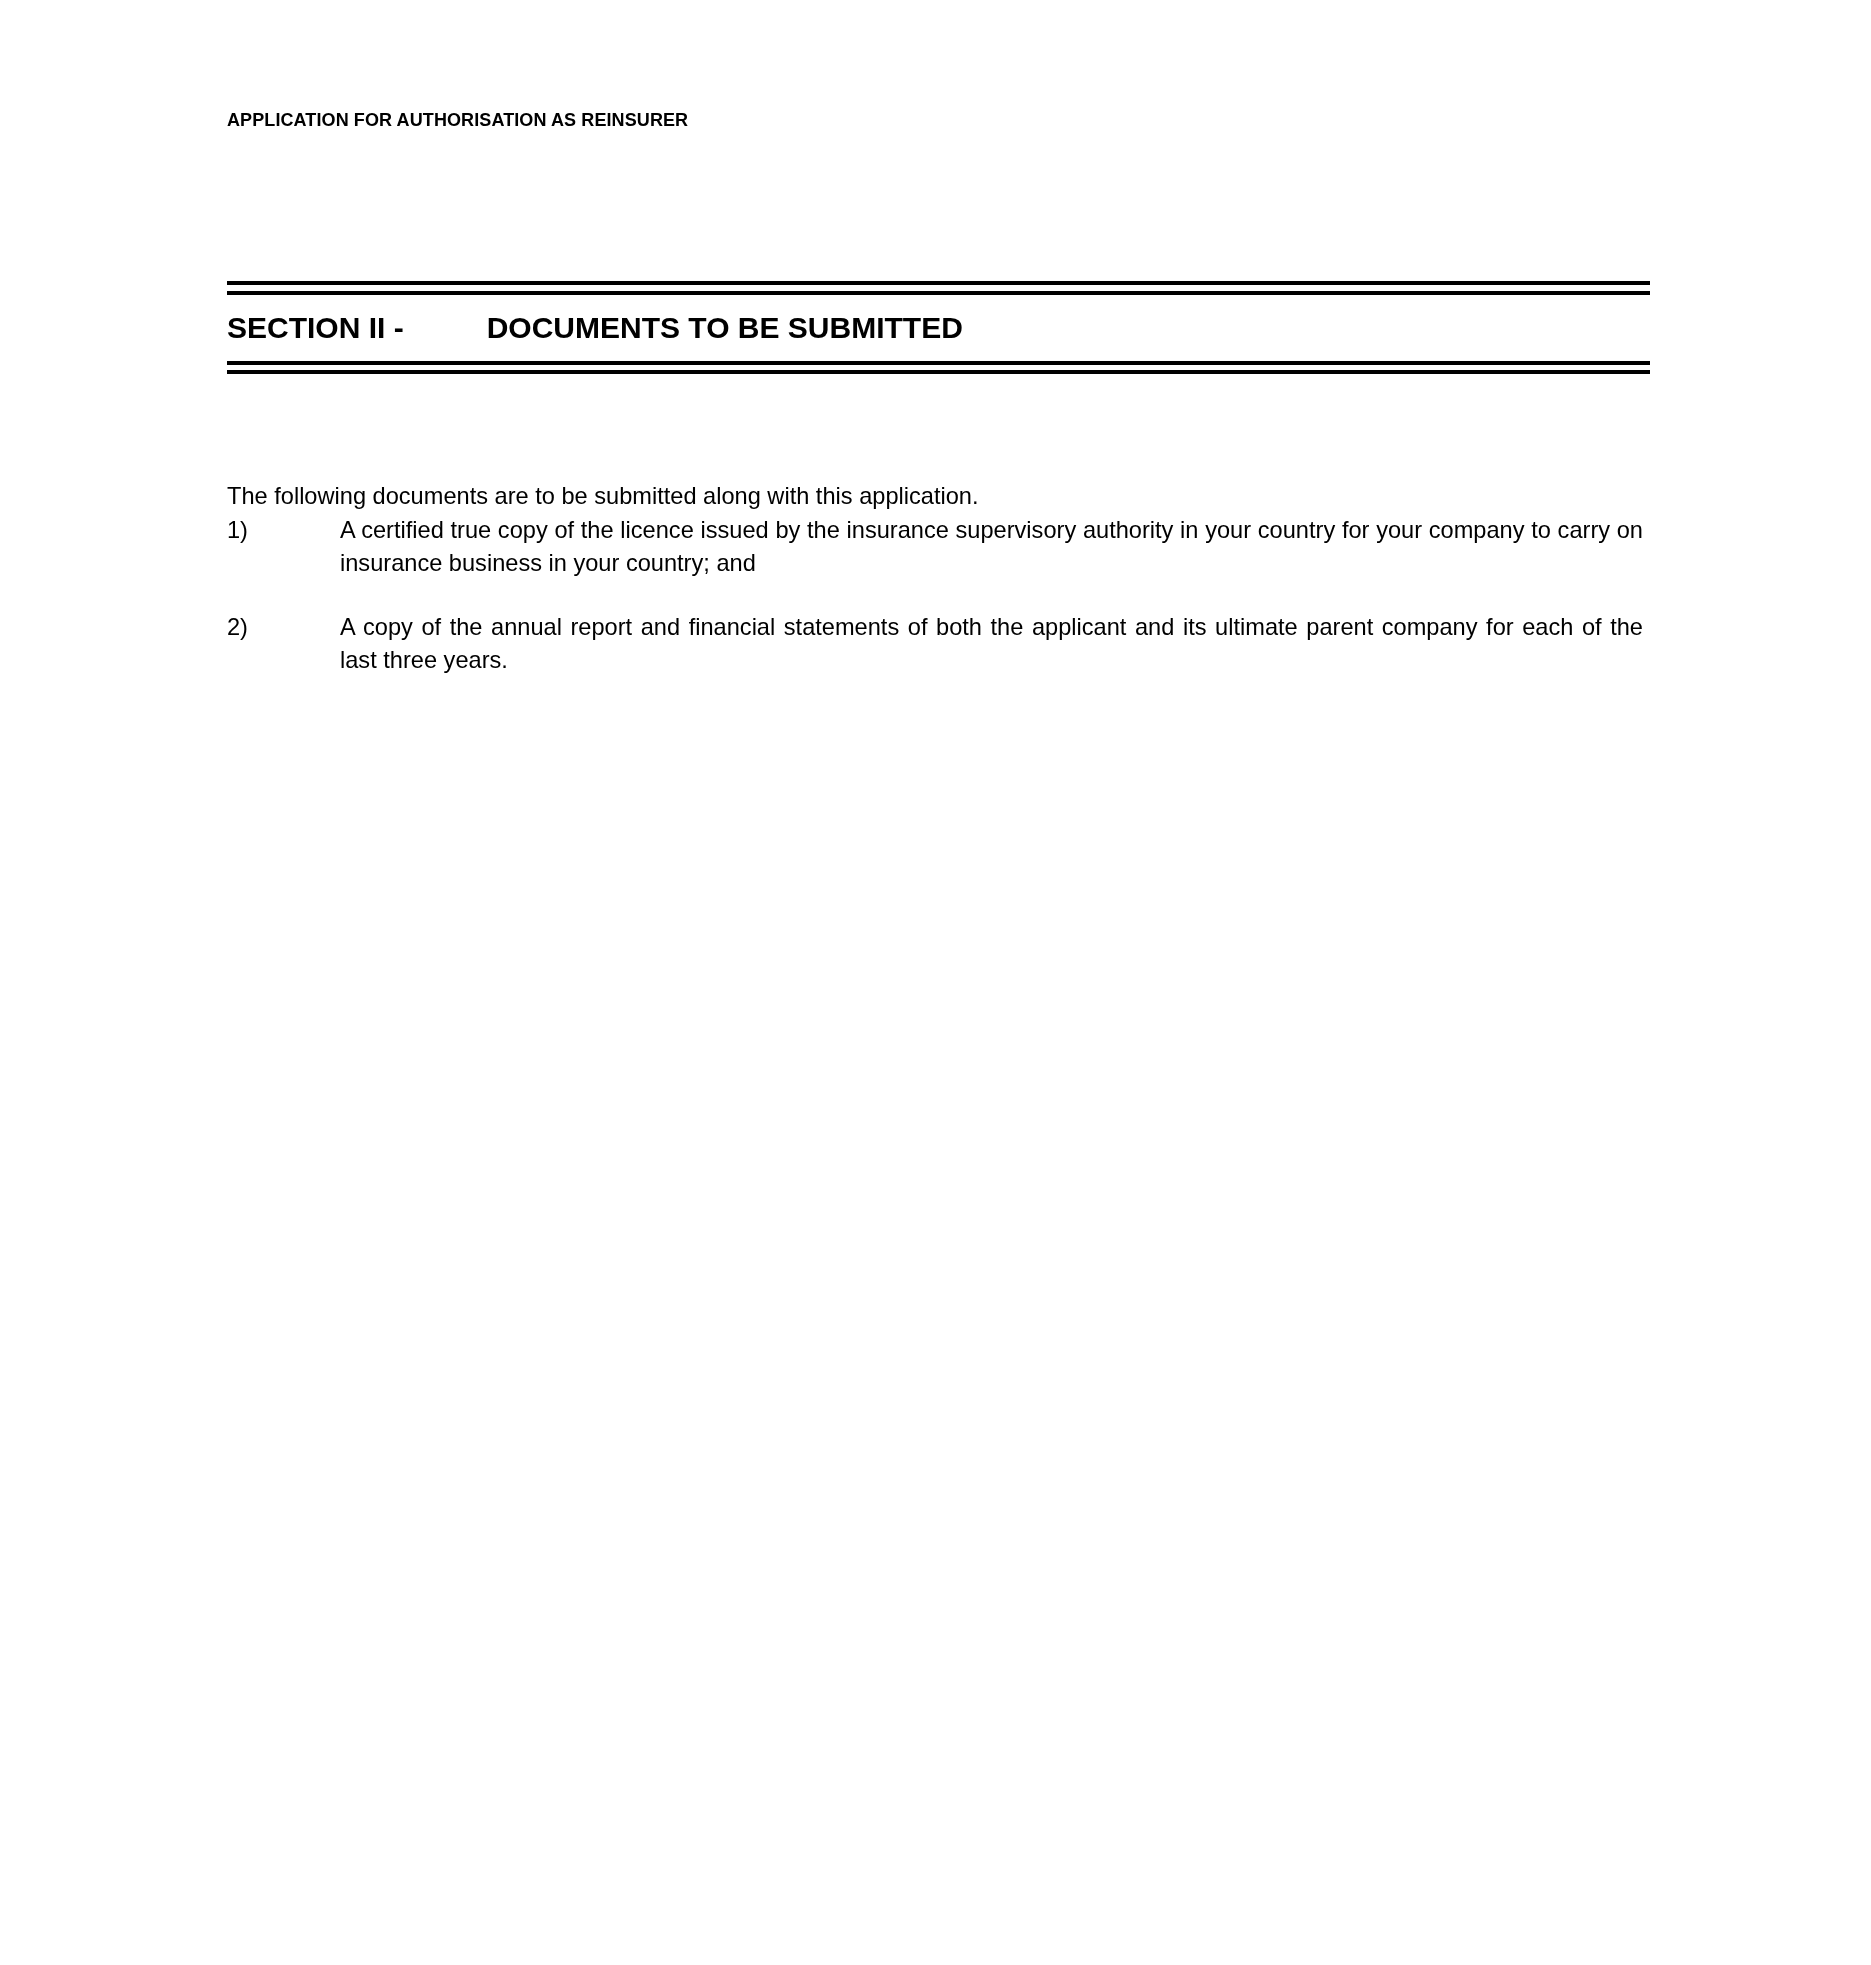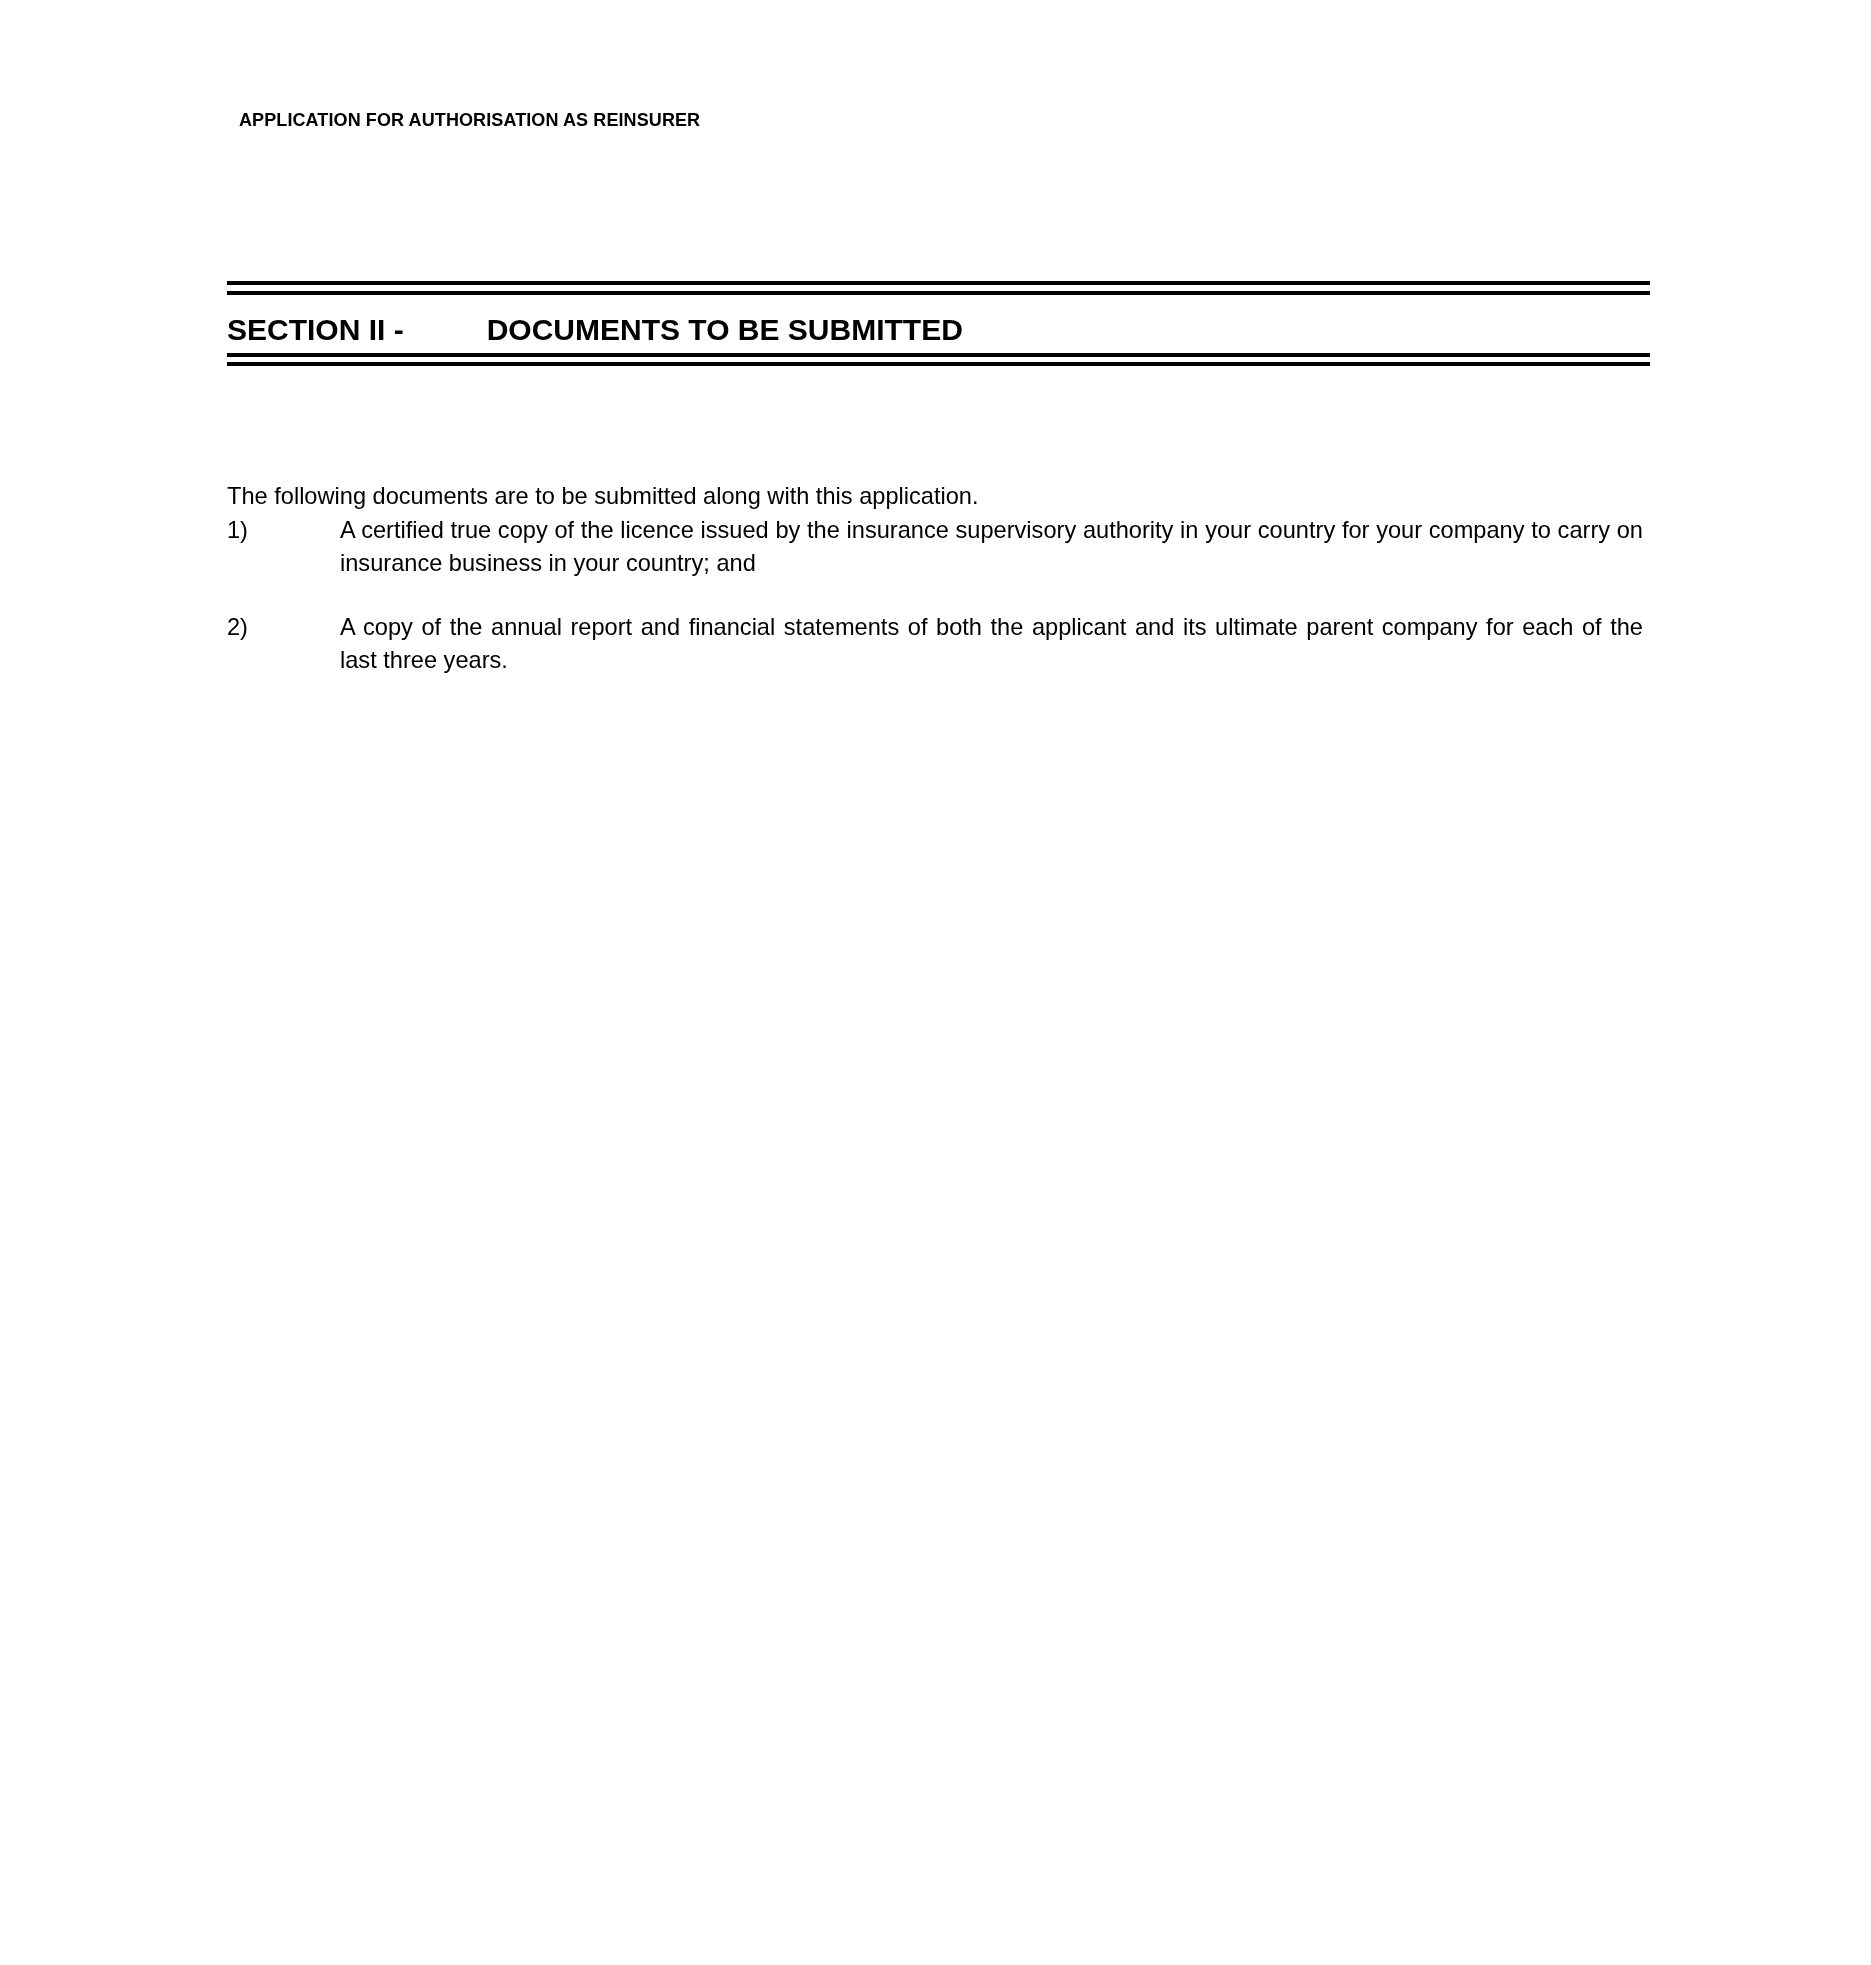--- a/index.html
+++ b/index.html
@@ -19,21 +19,21 @@
     position: relative;
     width: 1872px;
     height: 2647px;
     background: #ffffff;
     overflow: hidden;
   }
 
   
   .running-head {
     position: absolute;
-    left: 239px;
+    left: 227px;
     top: 111px;
     font-size: 18px;
     font-weight: bold;
     letter-spacing: 0.1px;
     line-height: 1.1;
     white-space: nowrap;
   }
 
   
   .section-band {
@@ -45,23 +45,23 @@
   .rule {
     width: 100%;
     background: #000000;
     height: 4.3px;
   }
   .rule.thin { height: 3.9px; }
   .rule-gap-top { height: 5.5px; }
   .rule-gap-bottom { height: 5.1px; }
 
   .heading-inner {
-    height: 58px;
+    height: 66px;
     display: flex;
-    align-items: flex-start;
+    align-items: center;
   }
   .section-heading {
     font-size: 30px;
     font-weight: bold;
     line-height: 1;
     white-space: pre;
     display: flex;
     align-items: baseline;
   }
   .section-heading .sec-label { display: inline-block; }

